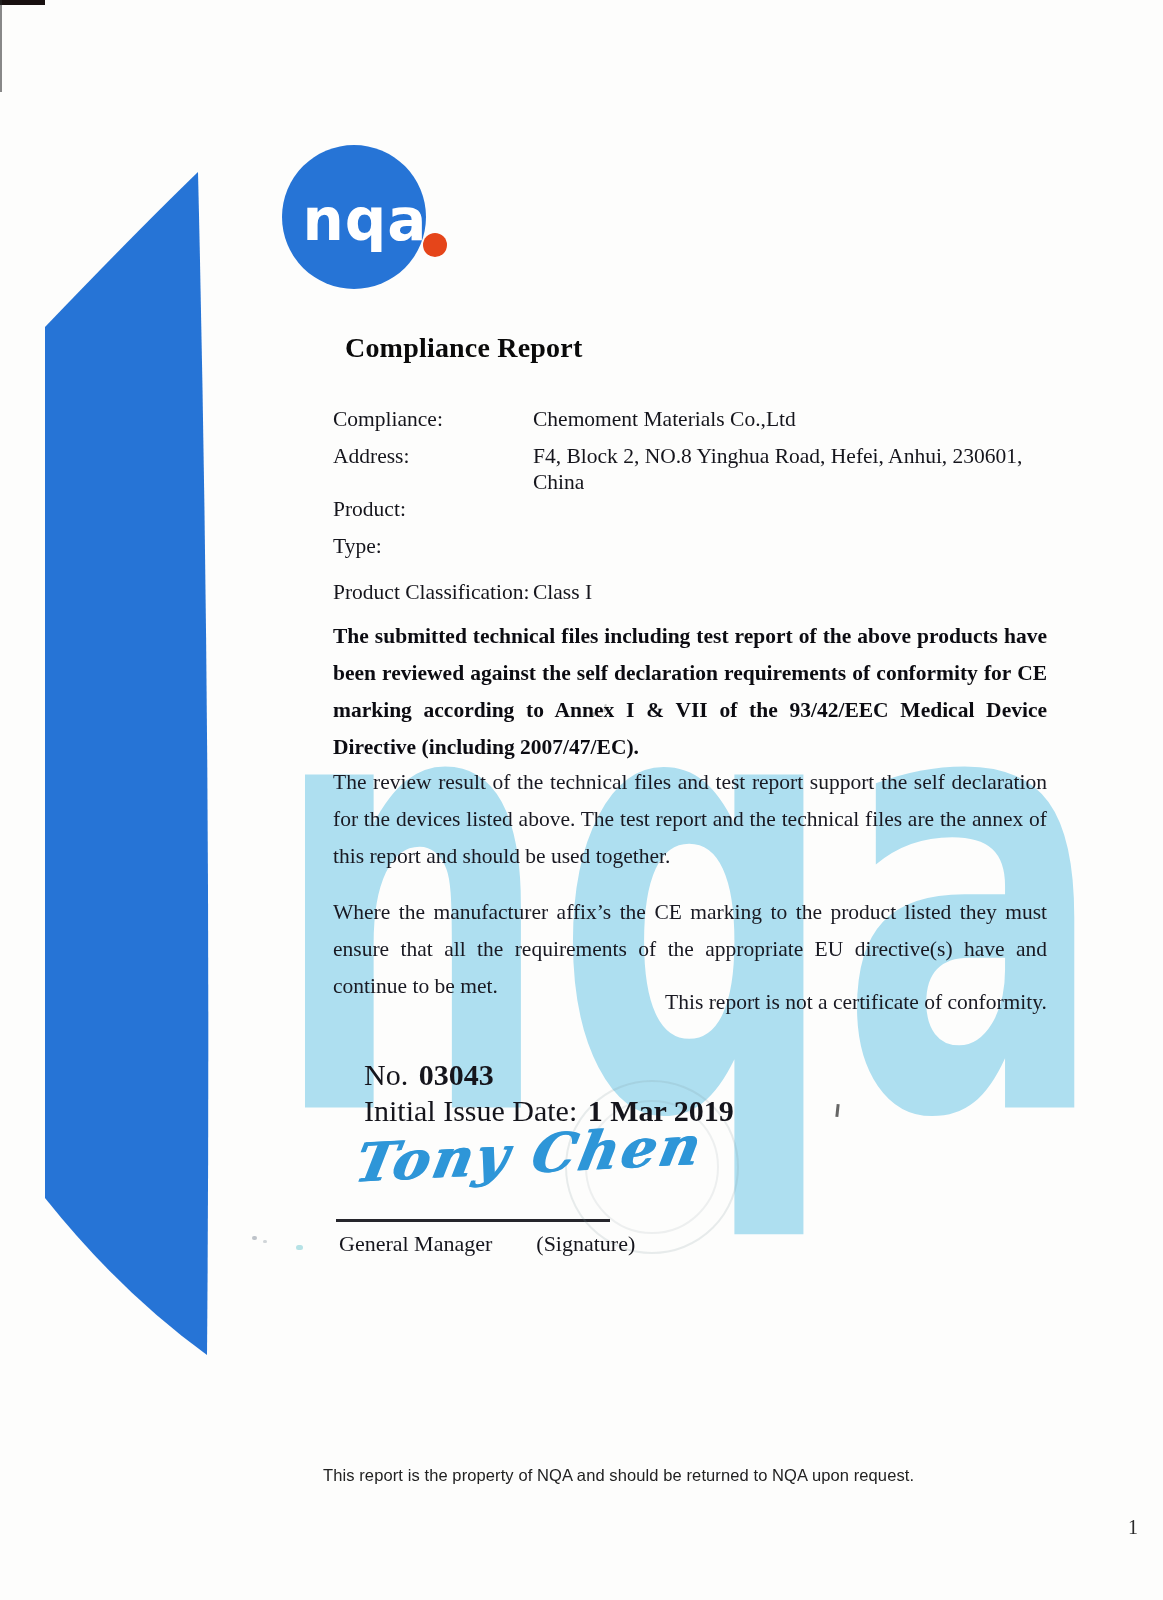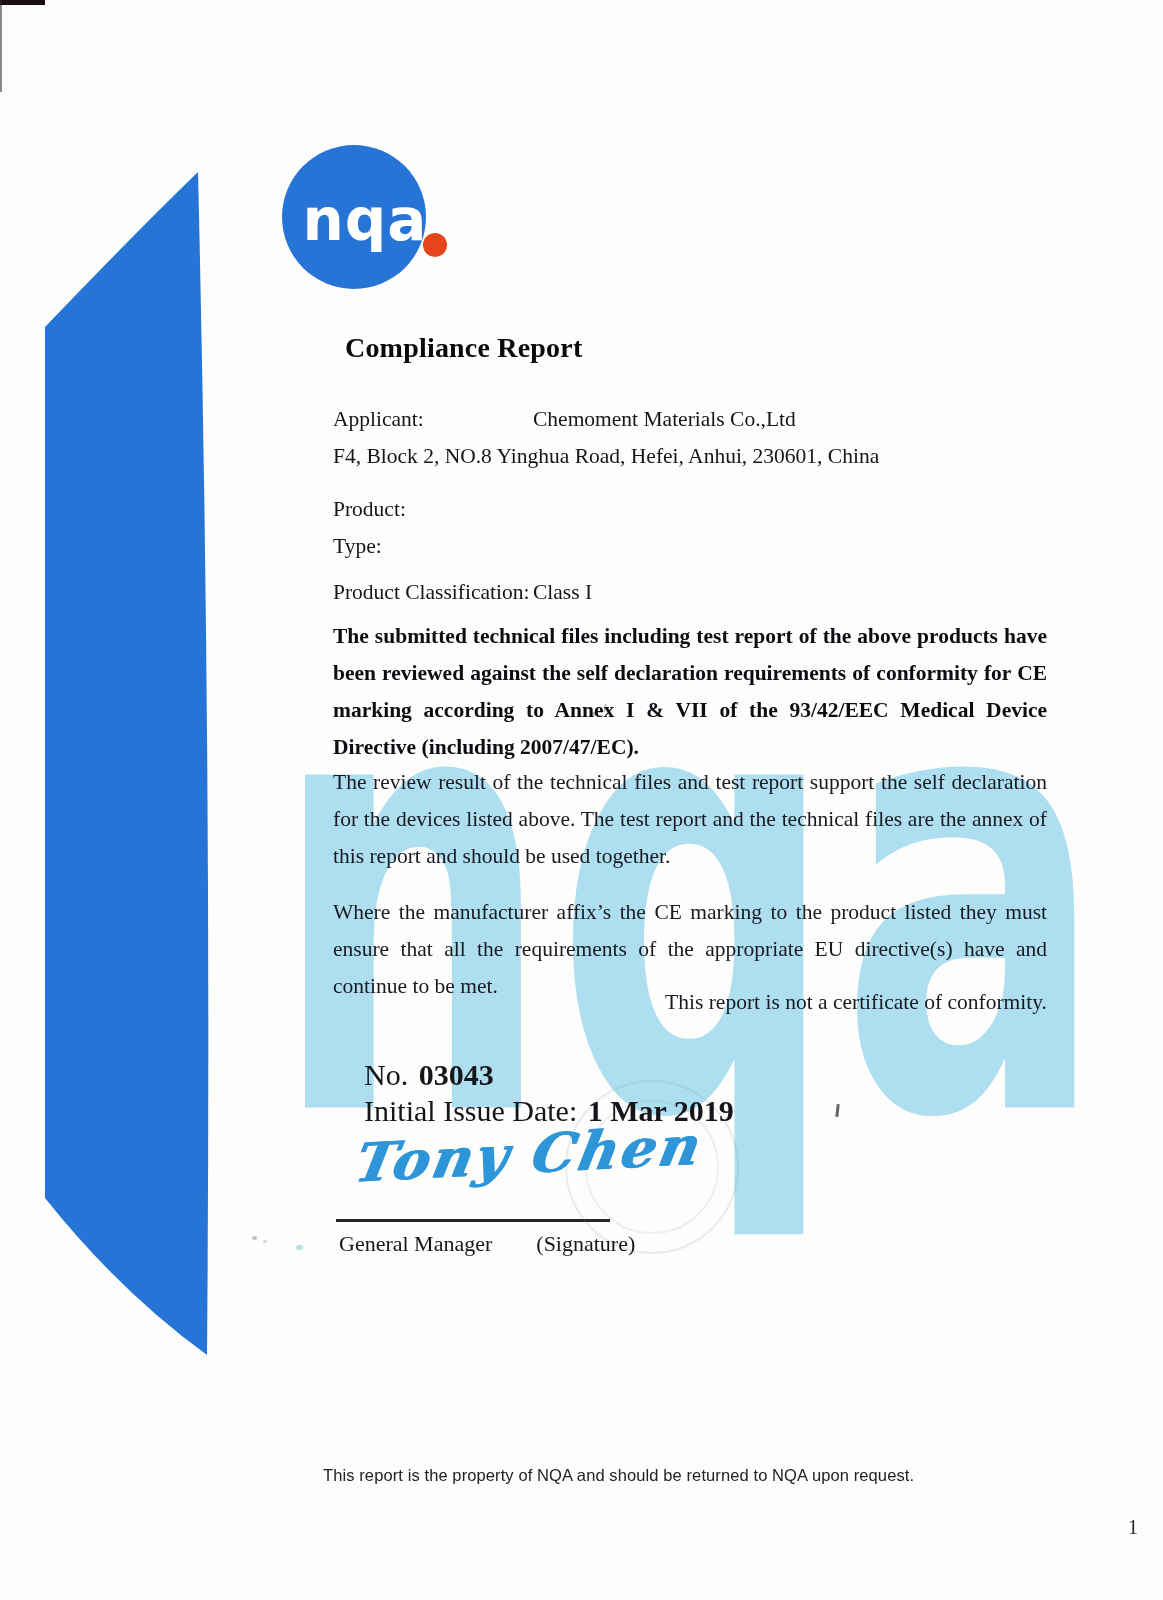--- a/index.html
+++ b/index.html
@@ -125,24 +125,25 @@
 <div class="abs speck5"></div>
 
 <div class="abs logo-circle">
   <span class="logo-text">nqa</span>
 </div>
 <div class="abs logo-dot"></div>
 
 <div class="abs txt page-title">Compliance Report</div>
 
 <div class="abs txt info-row" style="top:406px">
-  <span class="info-label">Applicant:</span>
+  <span class="info-label">Compliance:</span>
   <span class="info-value">Chemoment Materials Co.,Ltd</span>
 </div>
 <div class="abs txt info-row" style="top:443px">
+  <span class="info-label">Address:</span>
   <span class="info-value">F4, Block 2, NO.8 Yinghua Road, Hefei, Anhui, 230601, China</span>
 </div>
 <div class="abs txt info-row" style="top:496px">
   <span class="info-label">Product:</span>
 </div>
 <div class="abs txt info-row" style="top:533px">
   <span class="info-label">Type:</span>
 </div>
 <div class="abs txt info-row" style="top:579px">
   <span class="info-label">Product Classification:</span>

